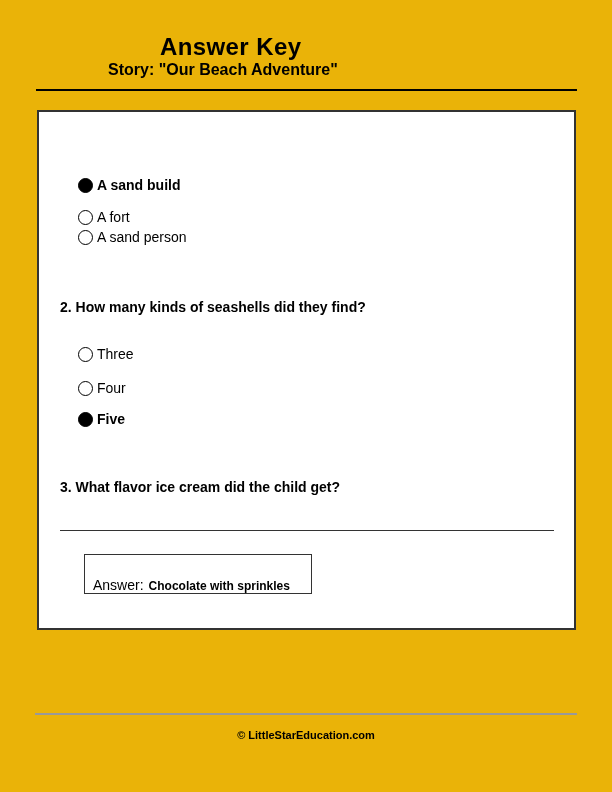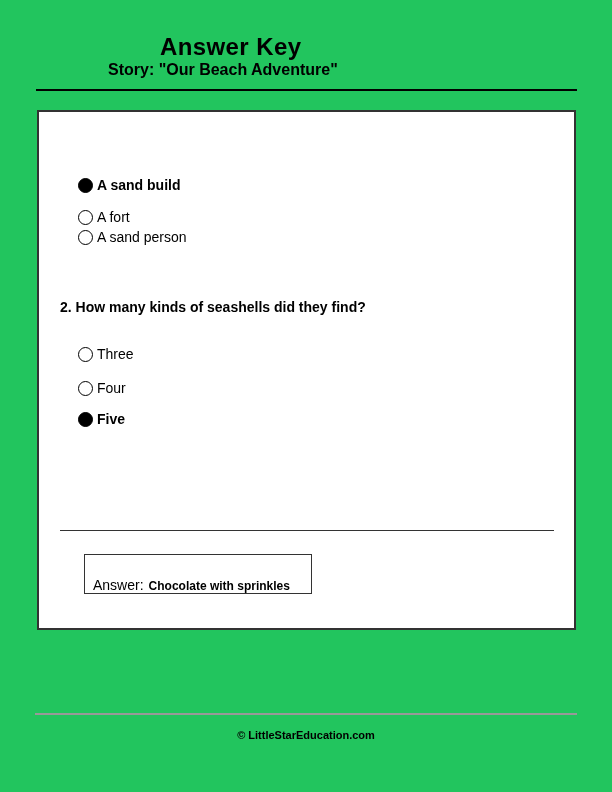--- a/index.html
+++ b/index.html
@@ -1,21 +1,21 @@
 <!DOCTYPE html>
 <html><head>
 <meta charset="utf-8">
 <style>
   * { margin: 0; padding: 0; box-sizing: border-box; }
   html, body { background: #ffffff; }
   .page {
     position: relative;
     width: 612px;
     height: 792px;
-    background: #22c55e;
+    background: #eab308;
     font-family: "Liberation Sans", sans-serif;
     color: #000000;
     overflow: hidden;
   }
   .page-title {
     position: absolute;
     left: 160px;
     top: 35px;
     font-size: 24px;
     font-weight: bold;
@@ -162,20 +162,21 @@
     </div>
     <div class="option opt-2b">
       <span class="radio"></span>
       <span class="option-label">Four</span>
     </div>
     <div class="option opt-2c selected">
       <span class="radio"></span>
       <span class="option-label">Five</span>
     </div>
 
+    <div class="question-label q3">3. What flavor ice cream did the child get?</div>
     <div class="answer-line"></div>
     <div class="answer-box">
       <span class="answer-prefix">Answer:</span>
       <span class="answer-value">Chocolate with sprinkles</span>
     </div>
 
   </div>
 
   <div class="footer-rule"></div>
   <div class="footer-text">© LittleStarEducation.com</div>

